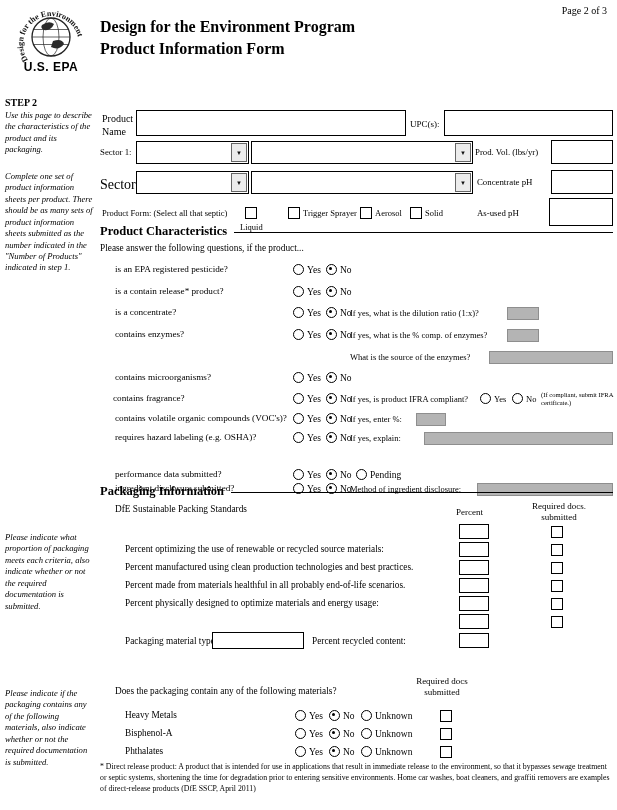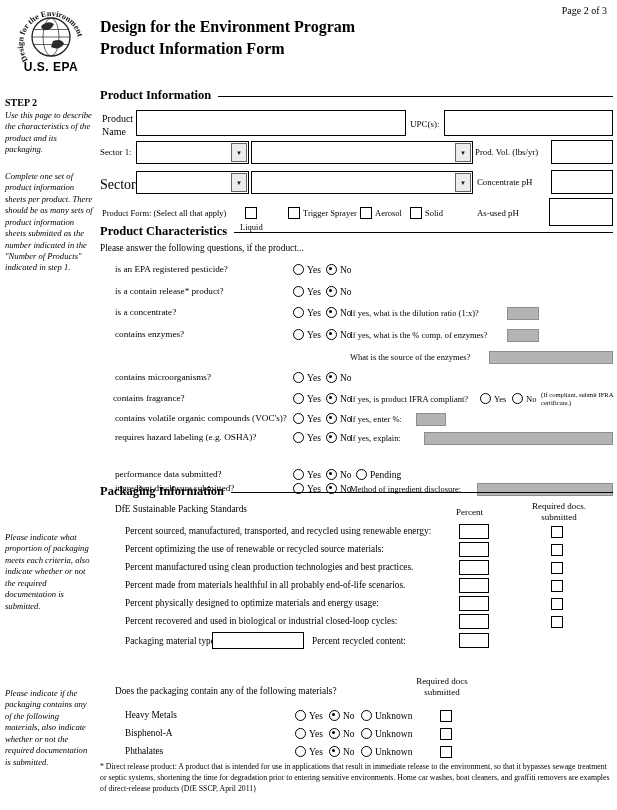--- a/index.html
+++ b/index.html
@@ -57,24 +57,20 @@
     <div>Design for the Environment Program</div>
     <div>Product Information Form</div>
   </div>
 
   <div class="side" style="top:96px;font-style:normal;font-weight:bold;font-size:10px;">STEP 2</div>
   <div class="side" style="top:110px;">Use this page to describe the characteristics of the product and its packaging.</div>
   <div class="side" style="top:171px;">Complete one set of product information sheets per product. There should be as many sets of product information sheets submitted as the number indicated in the "Number of Products" indicated in step 1.</div>
   <div class="side" style="top:532px;">Please indicate what proportion of packaging meets each criteria, also indicate whether or not the required documentation is submitted.</div>
   <div class="side" style="top:688px;">Please indicate if the packaging contains any of the following materials, also indicate whether or not the required documentation is submitted.</div>
 
-  <div class="sec" style="top:88px;">
-    <span class="t">Product Information</span>
-    <span class="ln"></span>
-  </div>
 
   <div class="row" style="top:110px;height:27px;">
     <span class="lbl" style="left:102px;top:2px;font-size:10px;width:30px;white-space:normal;line-height:1.3;">Product Name</span>
     <input class="wi" type="text" style="left: 136px; top: 0px; width: 270px; height: 26px;">
     <span class="lbl" style="left:410px;top:9px;font-size:9px;">UPC(s):</span>
     <input class="wi" type="text" style="left: 444px; top: 0px; width: 169px; height: 26px;">
   </div>
 
   <div class="row" style="top:141px;height:23px;">
     <span class="lbl" style="left:100px;top:6px;font-size:8.8px;">Sector 1:</span>
@@ -94,21 +90,21 @@
         <span class="dd">▼</span>
       </div>
     <div class="combo" style="left:251px;top:0;width:220px;height:21px;">
         <span class="dd">▼</span>
       </div>
     <span class="lbl" style="left:477px;top:6px;font-size:8.8px;">Concentrate pH</span>
     <input class="wi" type="text" style="left: 551px; top: -1px; width: 62px; height: 24px;">
   </div>
 
   <div class="row" style="top:201px;height:30px;">
-    <span class="lbl" style="left:102px;top:7px;font-size:8.5px;">Product Form: (Select all that apply)</span>
+    <span class="lbl" style="left:102px;top:7px;font-size:8.5px;">Product Form: (Select all that septic)</span>
     <span class="chk" style="left:240px;top:6px;flex-direction:column;">
         <span class="cbx"></span>
         <span>Liquid</span>
       </span>
     <span class="chk" style="left:288px;top:6px;">
         <span class="cbx"></span>
         <span>Trigger Sprayer</span>
       </span>
     <span class="chk" style="left:360px;top:6px;">
         <span class="cbx"></span>
@@ -280,21 +276,20 @@
   <div class="sec" style="top:484px;">
     <span class="t">Packaging Information</span>
     <span class="ln"></span>
   </div>
 
   <span class="lbl" style="left:115px;top:504px;font-size:9.3px;">DfE Sustainable Packing Standards</span>
   <span class="lbl" style="left:456px;top:507px;font-size:9px;">Percent</span>
   <span class="lbl" style="left:523px;top:501px;font-size:9px;width:72px;white-space:normal;text-align:center;line-height:1.2;">Required docs. submitted</span>
 
   <div class="row" style="top:524px;">
-    <span class="lbl p" style="left:125px;top:2px;">Percent sourced, manufactured, transported, and recycled using renewable energy:</span>
     <input class="wi" style="left: 459px; top: 0px; width: 30px; height: 15px;">
     <span class="cba" style="left:551px;top:2px;"></span>
   </div>
   <div class="row" style="top:542px;">
     <span class="lbl p" style="left:125px;top:2px;">Percent optimizing the use of renewable or recycled source materials:</span>
     <input class="wi" style="left: 459px; top: 0px; width: 30px; height: 15px;">
     <span class="cba" style="left:551px;top:2px;"></span>
   </div>
   <div class="row" style="top:560px;">
     <span class="lbl p" style="left:125px;top:2px;">Percent manufactured using clean production technologies and best practices.</span>
@@ -305,21 +300,20 @@
     <span class="lbl p" style="left:125px;top:2px;">Percent made from materials healthful in all probably end-of-life scenarios.</span>
     <input class="wi" style="left: 459px; top: 0px; width: 30px; height: 15px;">
     <span class="cba" style="left:551px;top:2px;"></span>
   </div>
   <div class="row" style="top:596px;">
     <span class="lbl p" style="left:125px;top:2px;">Percent physically designed to optimize materials and energy usage:</span>
     <input class="wi" style="left: 459px; top: 0px; width: 30px; height: 15px;">
     <span class="cba" style="left:551px;top:2px;"></span>
   </div>
   <div class="row" style="top:614px;">
-    <span class="lbl p" style="left:125px;top:2px;">Percent recovered and used in biological or industrial closed-loop cycles:</span>
     <input class="wi" style="left: 459px; top: 0px; width: 30px; height: 15px;">
     <span class="cba" style="left:551px;top:2px;"></span>
   </div>
 
   <div class="row" style="top:633px;">
     <span class="lbl p" style="left:125px;top:3px;">Packaging material type:</span>
     <input class="wi" style="left: 212px; top: -1px; width: 92px; height: 17px;">
     <span class="lbl p" style="left:312px;top:3px;">Percent recycled content:</span>
     <input class="wi" style="left: 459px; top: 0px; width: 30px; height: 15px;">
   </div>

